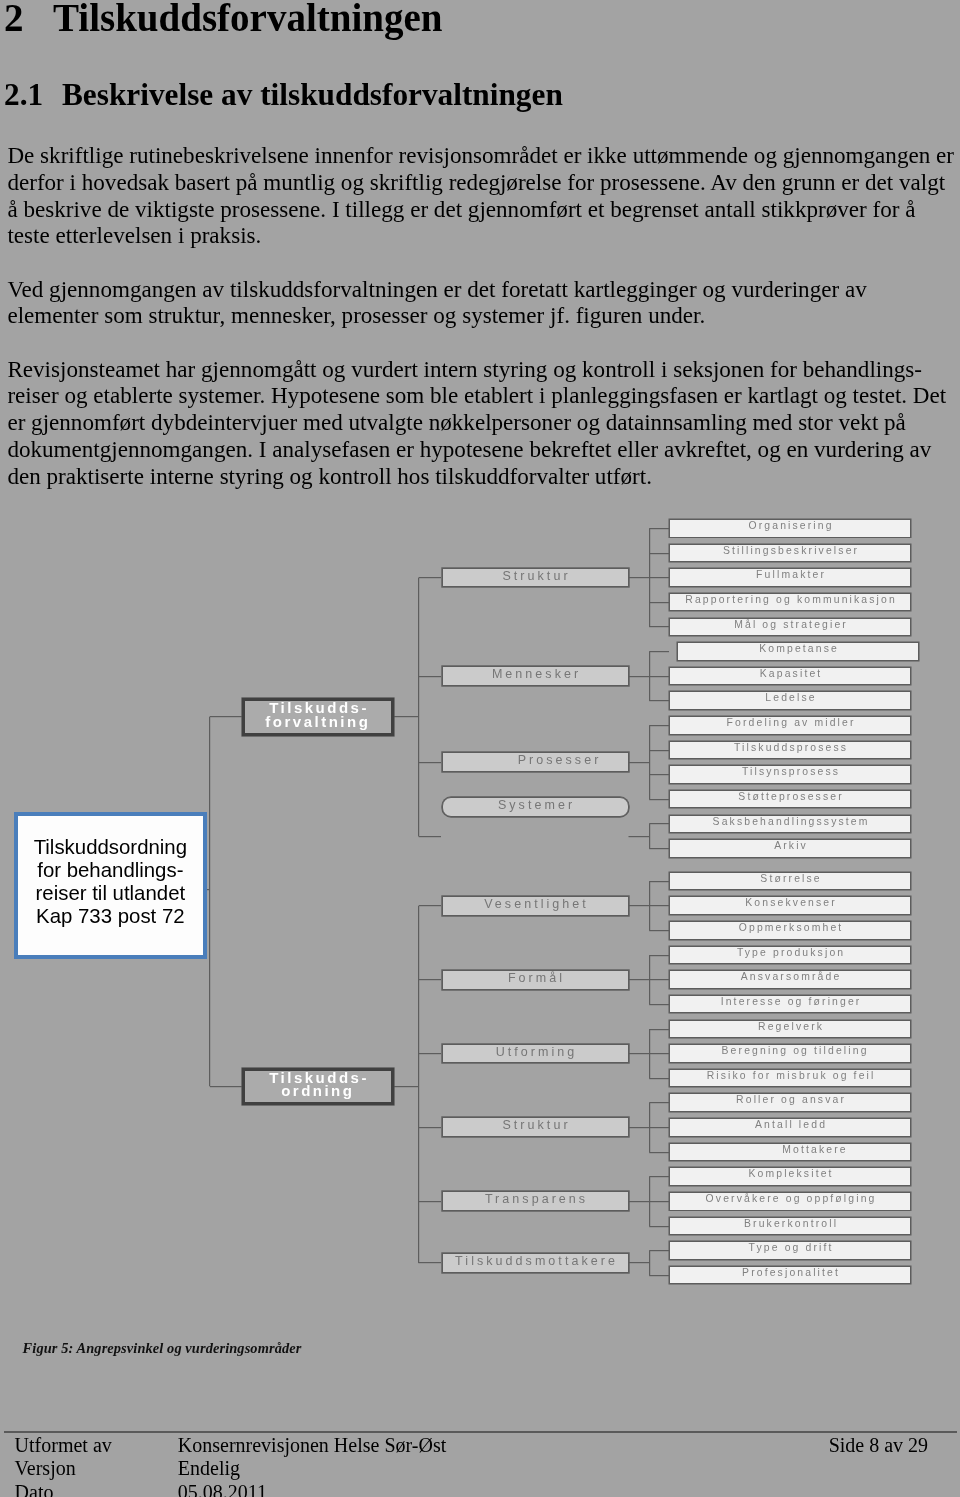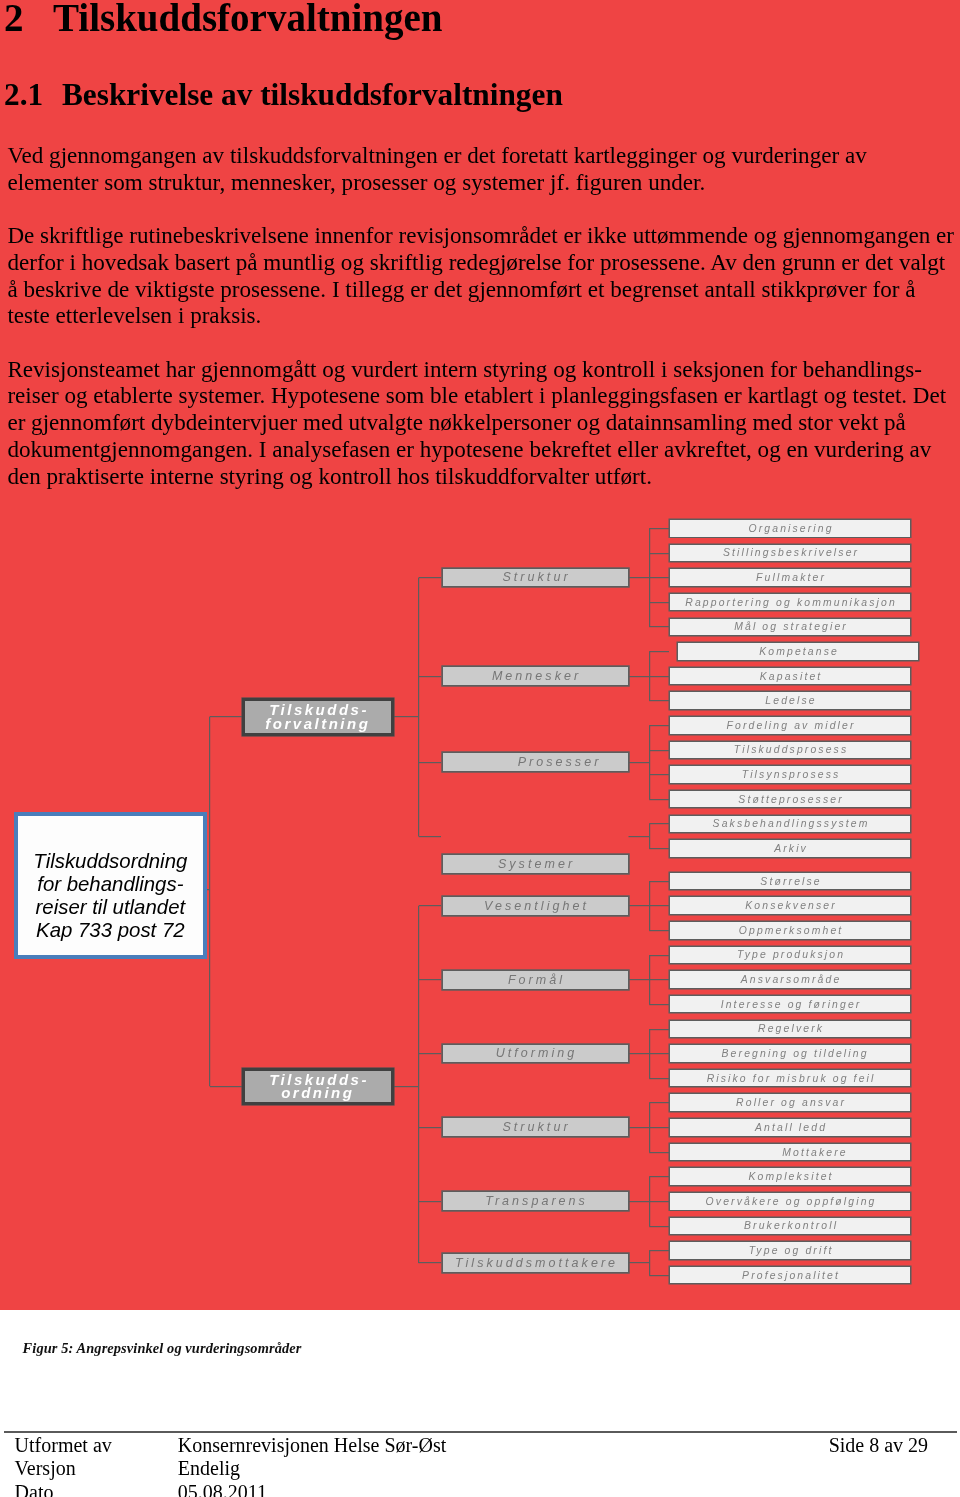--- a/index.html
+++ b/index.html
@@ -2,21 +2,21 @@
 <html><head>
 <meta charset="utf-8">
 <title>Tilskuddsforvaltningen</title>
 <style>
   html,body{margin:0;padding:0;background:#ffffff;}
   *{-webkit-font-smoothing:antialiased;-moz-osx-font-smoothing:grayscale;}
   .page,.figure,.fignode,.caption,.footer,.h1,.h2,.body-text{transform:translateZ(0);}
   body{width:960px;height:1497px;overflow:hidden;
        font-family:"Liberation Serif",serif;color:#000;
        -webkit-font-smoothing:antialiased;}
-  .page{position:relative;width:960px;height:1310px;background:#ef4444;}
+  .page{position:relative;width:960px;height:1497px;background:#a3a3a3;}
 
   
   .h1{position:absolute;left:4px;top:-5.5px;font-size:39px;font-weight:bold;
       letter-spacing:0px;white-space:nowrap;line-height:normal;}
   .h1 .num{display:inline-block;width:49px;}
   .h2{position:absolute;left:4px;top:76.8px;font-size:31.3px;font-weight:bold;
       white-space:nowrap;line-height:normal;}
   .h2 .num{display:inline-block;width:58px;}
 
   
@@ -24,22 +24,22 @@
              line-height:26.7px;text-align:left;hyphens:manual;}
   .body-text p{margin:0 0 26.7px 0;}
 
   
   .figure{position:absolute;left:0;top:0;width:960px;height:1497px;
           pointer-events:none;}
   .figure svg{position:absolute;left:0;top:0;}
 
   .fignode{position:absolute;box-sizing:border-box;
            font-family:"Liberation Sans",sans-serif;
-           display:flex;align-items:center;justify-content:center;
-           text-align:center;white-space:nowrap;font-style:italic;}
+           display:flex;justify-content:center;
+           text-align:center;white-space:nowrap;}
   .fignode > span{display:block;transform:translateZ(0);}
   .leaf{height:18.5px;left:669px;width:242px;background:#f1f1f1;
         border:1px solid #5d5d5d;box-shadow:0 0 0 0.5px #5d5d5d;
         color:#808080;font-size:10.4px;
         letter-spacing:2.14px;text-indent:2.14px;}
   .mid{height:19.9px;left:441.5px;width:187px;background:#cbcbcb;
        border:1px solid #5d5d5d;box-shadow:0 0 0 0.7px #5d5d5d;
        color:#767676;font-size:12.5px;
        letter-spacing:3.05px;text-indent:3.05px;}
   .branch{left:241.8px;width:152px;height:37.6px;background:#ababab;
@@ -72,22 +72,22 @@
 
   <div class="h1">
     <span class="num">2</span><span>Tilskuddsforvaltningen</span>
   </div>
 
   <div class="h2">
     <span class="num">2.1</span><span>Beskrivelse av tilskuddsforvaltningen</span>
   </div>
 
   <div class="body-text" style="top:142.1px">
+    <p>De skriftlige rutinebeskrivelsene innenfor revisjonsområdet er ikke uttømmende og gjennomgangen er derfor i hovedsak basert på muntlig og skriftlig redegjørelse for prosessene. Av den grunn er det valgt å beskrive de viktigste prosessene. I tillegg er det gjennomført et begrenset antall stikkprøver for å teste etterlevelsen i praksis.</p>
     <p>Ved gjennomgangen av tilskuddsforvaltningen er det foretatt kartlegginger og vurderinger av elementer som struktur, mennesker, prosesser og systemer jf. figuren under.</p>
-    <p>De skriftlige rutinebeskrivelsene innenfor revisjonsområdet er ikke uttømmende og gjennomgangen er derfor i hovedsak basert på muntlig og skriftlig redegjørelse for prosessene. Av den grunn er det valgt å beskrive de viktigste prosessene. I tillegg er det gjennomført et begrenset antall stikkprøver for å teste etterlevelsen i praksis.</p>
     <p>Revisjonsteamet har gjennomgått og vurdert intern styring og kontroll i seksjonen for behandlings­reiser og etablerte systemer. Hypotesene som ble etablert i planleggingsfasen er kartlagt og testet. Det er gjennomført dybdeintervjuer med utvalgte nøkkelpersoner og datainnsamling med stor vekt på dokumentgjennomgangen. I analysefasen er hypotesene bekreftet eller avkreftet, og en vurdering av den praktiserte interne styring og kontroll hos tilskuddforvalter utført.</p>
   </div>
 
   <div class="figure" id="figure">
     <svg id="figlines" width="960" height="1497">
         <rect x="649.2" y="528" width="19.799999999999955" height="1.2" fill="#5d5d5d"></rect>
         <rect x="649.2" y="553" width="19.799999999999955" height="1.2" fill="#5d5d5d"></rect>
         <rect x="649.2" y="577" width="19.799999999999955" height="1.2" fill="#5d5d5d"></rect>
         <rect x="649.2" y="602" width="19.799999999999955" height="1.2" fill="#5d5d5d"></rect>
         <rect x="649.2" y="626" width="19.799999999999955" height="1.2" fill="#5d5d5d"></rect>
@@ -200,21 +200,21 @@
       </div>
       <div class="fignode mid" style="top: 752.285px; padding-left: 46px;">
         <span>Prosesser</span>
       </div>
       <div class="fignode leaf" style="top: 814.56px;">
         <span>Saksbehandlingssystem</span>
       </div>
       <div class="fignode leaf" style="top: 839.19px;">
         <span>Arkiv</span>
       </div>
-      <div class="fignode mid" style="top: 854px;">
+      <div class="fignode mid" style="top: 797px; border-radius: 9px;">
         <span>Systemer</span>
       </div>
       <div class="fignode leaf" style="top: 871.82px;">
         <span>Størrelse</span>
       </div>
       <div class="fignode leaf" style="top: 896.45px;">
         <span>Konsekvenser</span>
       </div>
       <div class="fignode leaf" style="top: 921.08px;">
         <span>Oppmerksomhet</span>

